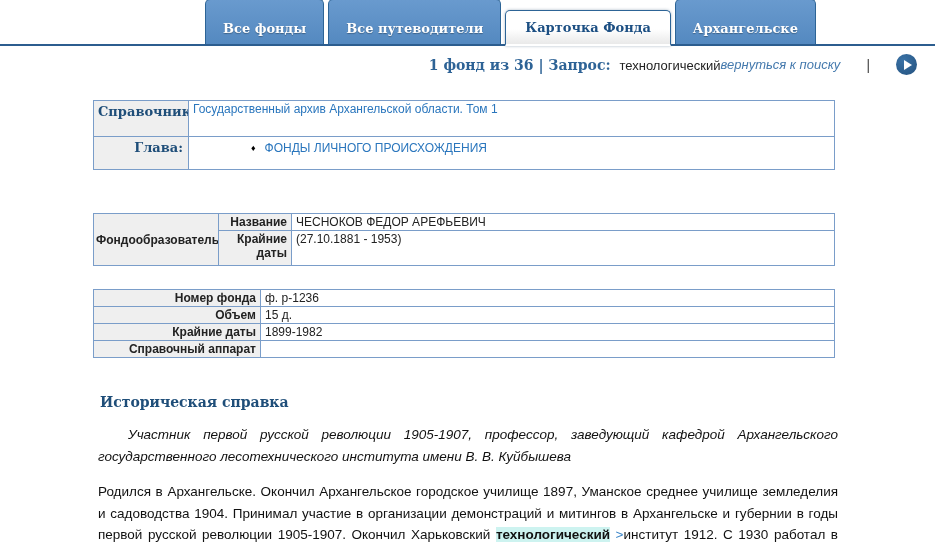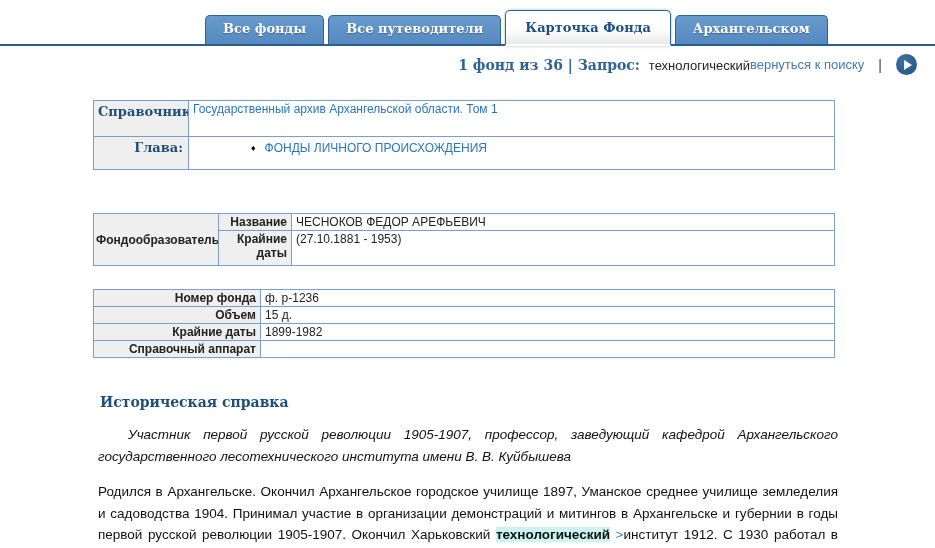--- a/index.html
+++ b/index.html
@@ -17,21 +17,21 @@
     padding-left:205px; height:46px;
     border-bottom:2px solid #2c5d8f;
   }
   .tab {
     font-family:"DejaVu Serif", serif;
     font-weight:bold; font-size:13px;
     color:#ffffff;
     background:linear-gradient(180deg,#699ace 0%,#5489c0 100%);
     border:1px solid #2d6496; border-bottom:none;
     border-radius:5px 5px 0 0;
-    padding:5px 17px 8px 17px;
+    padding:21px 17px 8px 17px;
     margin-right:4px;
     text-shadow:0 1px 1px rgba(0,0,0,0.3);
     cursor:pointer;
     white-space:nowrap;
   }
   .tab.active {
     background:linear-gradient(180deg,#ffffff 0%,#ffffff 55%,#e9e9e9 100%);
     color:#1c4f83;
     text-shadow:none;
     margin-bottom:-2px;
@@ -41,21 +41,21 @@
     position:relative; z-index:2;
   }
 
   
   .result-bar {
     display:flex; justify-content:flex-end; align-items:center;
     padding:8px 18px 10px 22px;
   }
   .rb-left { font-family:"DejaVu Serif", serif; font-weight:bold; font-size:14px; color:#2e6396; }
   .rb-left .qvalue { font-family:"Liberation Sans", sans-serif; font-weight:normal; font-size:13px; color:#222222; margin-left:4px; }
-  .rb-right { display:flex; align-items:center; gap:14px; }
+  .rb-right { display:flex; align-items:center; gap:26px;font-style:italic; }
   .back-link { font-size:13px; color:#4479ad; text-decoration:none; cursor:pointer; }
   .rb-right .pipe { color:#444; font-size:14px; }
   .play-btn {
     width:21px; height:21px; border-radius:50%;
     background:radial-gradient(circle at 35% 30%, #3a72a6, #24527f);
     display:flex; align-items:center; justify-content:center;
     cursor:pointer;
   }
   .play-tri {
     width:0; height:0; margin-left:2px;
@@ -129,21 +129,21 @@
 </style>
 </head>
 <body>
 
 <div class="page">
 
   <div class="tabbar">
     <div class="tab">Все фонды</div>
     <div class="tab">Все путеводители</div>
     <div class="tab active">Карточка Фонда</div>
-    <div class="tab">Архангельском</div>
+    <div class="tab">Архангельске</div>
   </div>
 
   <div class="result-bar">
     <div class="rb-left">
       <span>1 фонд из 36</span>
       <span>|</span>
       <span>Запрос:</span>
       <span class="qvalue">технологический</span>
     </div>
     <div class="rb-right">

